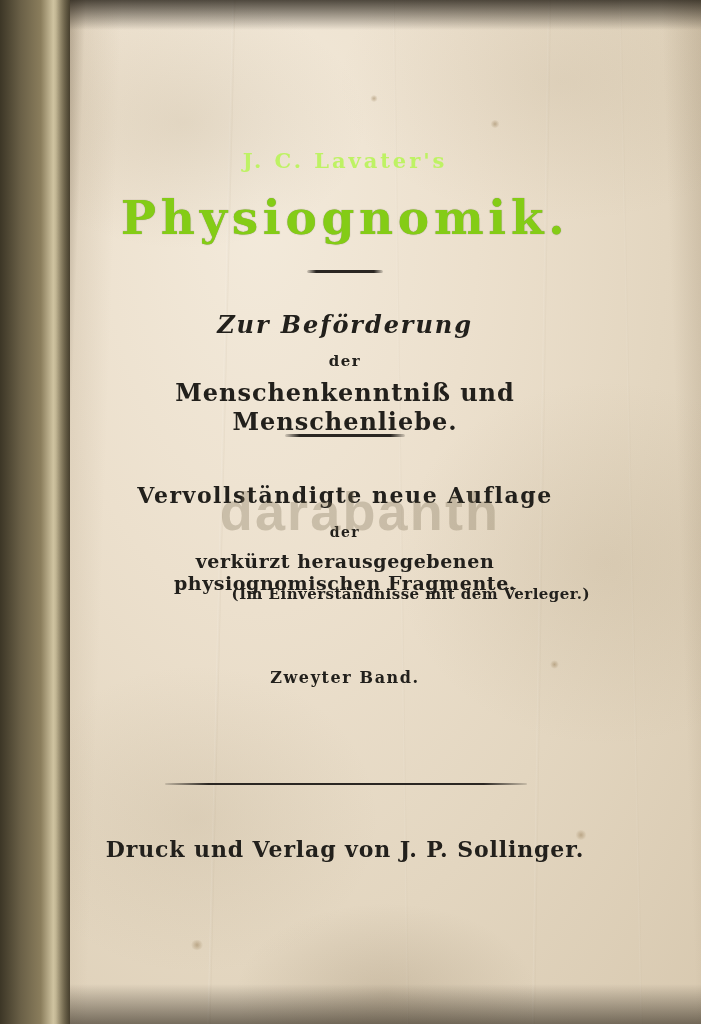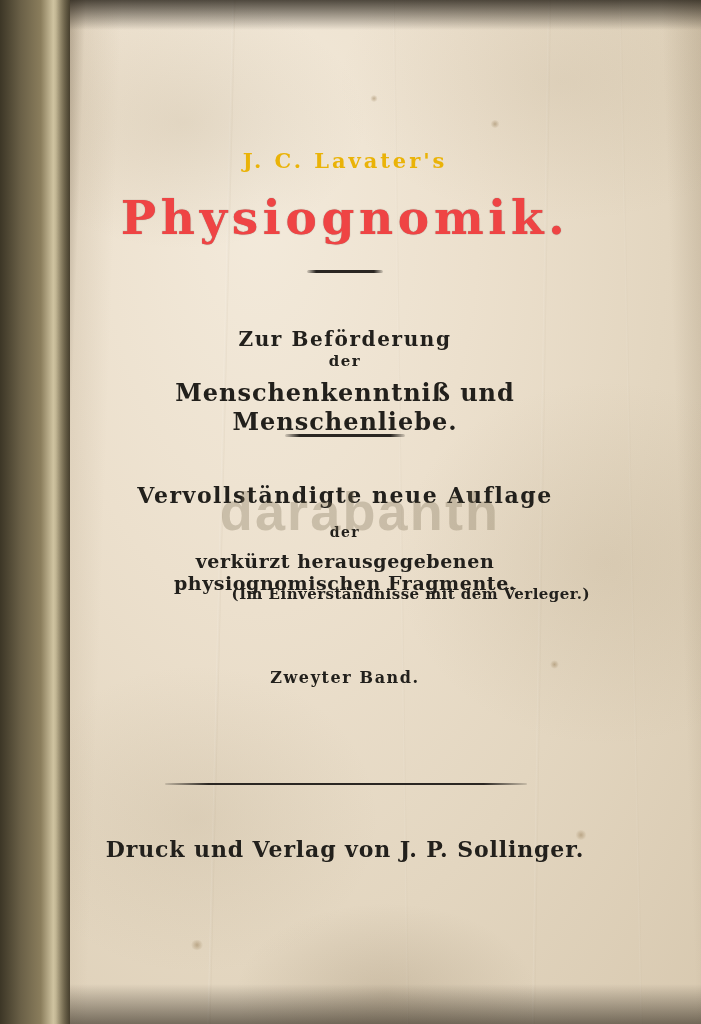--- a/index.html
+++ b/index.html
@@ -119,45 +119,45 @@
     font-family: "DejaVu Serif", serif;
     font-weight: 700;
     letter-spacing: 0.06em;
   }
 
   .author {
     position: absolute;
     left: 0; top: 148px; width: 490px;
     font-size: 21px;
     letter-spacing: 0.14em;
-    color: #eab308;
+    color: #bef264;
   }
 
   .maintitle {
     position: absolute;
     left: 0; top: 190px; width: 490px;
     font-size: 47px;
     letter-spacing: 0.1em;
-    color: #ef4444;
+    color: #84cc16;
     text-shadow: 0 0 1px rgba(40,35,28,0.5);
   }
 
   .rule {
     position: absolute;
     height: 3px;
     background: linear-gradient(90deg, rgba(40,35,28,0.15), #2a2622 12%, #2a2622 88%, rgba(40,35,28,0.15));
     border-radius: 2px;
   }
   .rule.r1 { left: 207px; top: 270px; width: 76px; }
   .rule.r2 { left: 185px; top: 434px; width: 120px; }
   .rule.r3 { left: 65px;  top: 783px; width: 362px; height: 2px; }
 
   .sub1 {
-    position: absolute; left: 0; top: 327px; width: 490px;
-    font-size: 20px; letter-spacing: 0.08em;
+    position: absolute; left: 0; top: 310px; width: 490px;
+    font-size: 24px; letter-spacing: 0.08em; font-style: italic;
   }
   .sub-der {
     position: absolute; left: 0; top: 352px; width: 490px;
     font-size: 15px; letter-spacing: 0.1em;
   }
   .sub2 {
     position: absolute; left: 0; top: 378px; width: 490px;
     font-size: 24px; letter-spacing: 0.04em;
   }
 

